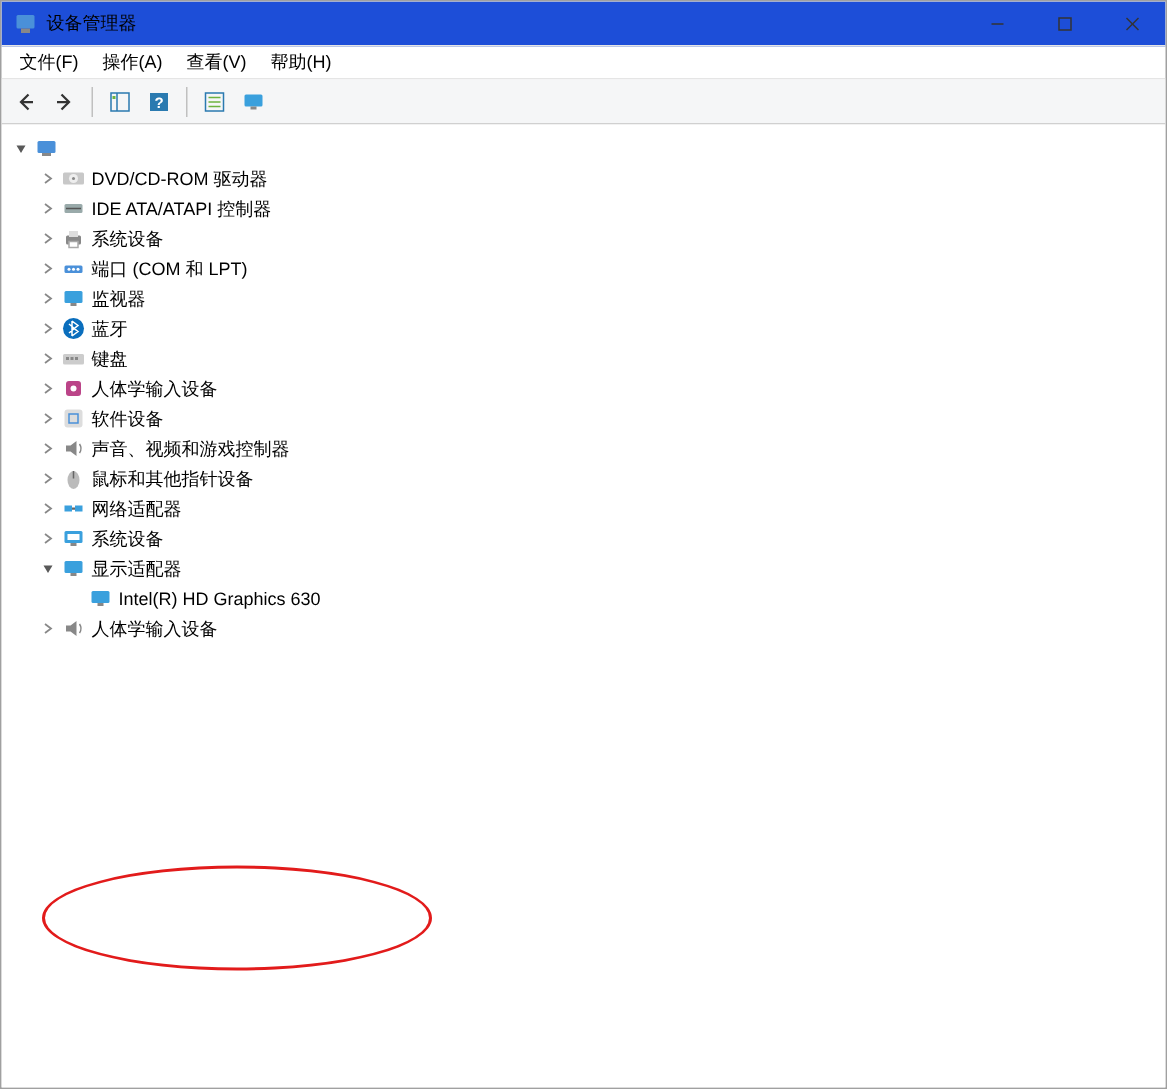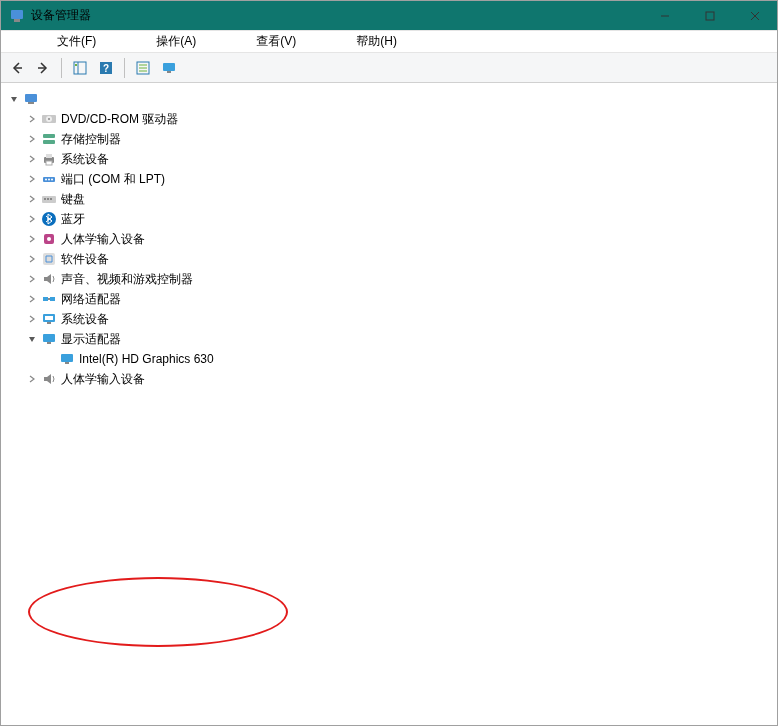--- a/index.html
+++ b/index.html
@@ -9,40 +9,40 @@
       background: #fff;
       width: 778px;
       height: 726px;
       border: 1px solid #a0a0a0;
       overflow: hidden;
       position: relative;
     }
     
     .titlebar {
       height: 30px;
-      background: #0f766e;
+      background: #1d4ed8;
       display: flex;
       align-items: center;
       padding-left: 8px;
       border-bottom: 1px solid #e5e5e5;
     }
     .titlebar .app-icon { width: 16px; height: 16px; margin-right: 6px; display:flex; align-items:center; justify-content:center;}
     .titlebar .title-text { color: #000; font-size: 12px; flex:1; }
     .win-controls { display:flex; height:100%; }
     .win-btn { width:45px; display:flex; align-items:center; justify-content:center; color:#555; }
     
     .menubar {
       height: 22px;
       display:flex;
       align-items:center;
       padding: 0 4px;
       border-bottom: 1px solid #e5e5e5;
       font-size: 12px;
     }
-    .menu-item { padding: 2px 8px; cursor:default;margin-left:44px; }
+    .menu-item { padding: 2px 8px; cursor:default; }
     
     .toolbar {
       height: 30px;
       background: #f5f6f7;
       border-bottom: 1px solid #d0d0d0;
       display:flex;
       align-items:center;
       padding: 0 4px;
       gap:2px;
     }
@@ -208,25 +208,25 @@
           <span class="node-label">DVD/CD-ROM 驱动器</span>
         </div>
         <div class="tree-row">
           <span class="expander">
             <svg width="10" height="10" viewBox="0 0 10 10">
               <path d="M3 2 L7 5 L3 8" stroke="#888" fill="none" stroke-width="1.2"></path>
             </svg>
           </span>
           <span class="node-icon">
             <svg width="16" height="16" viewBox="0 0 16 16">
-              <rect x="2" y="3" width="12" height="4" fill="#5a8" rx="1"></rect>
-              <rect x="2" y="9" width="12" height="4" fill="#5a8" rx="1"></rect>
-            </svg>
-          </span>
-          <span class="node-label">存储控制器</span>
+              <rect x="2" y="5" width="12" height="6" fill="#9aa" rx="1"></rect>
+              <line x1="3" y1="8" x2="13" y2="8" stroke="#555"></line>
+            </svg>
+          </span>
+          <span class="node-label">IDE ATA/ATAPI 控制器</span>
         </div>
         <div class="tree-row">
           <span class="expander">
             <svg width="10" height="10" viewBox="0 0 10 10">
               <path d="M3 2 L7 5 L3 8" stroke="#888" fill="none" stroke-width="1.2"></path>
             </svg>
           </span>
           <span class="node-icon">
             <svg width="16" height="16" viewBox="0 0 16 16">
               <rect x="3" y="6" width="10" height="6" fill="#888" rx="1"></rect>
@@ -253,50 +253,64 @@
           <span class="node-label">端口 (COM 和 LPT)</span>
         </div>
         <div class="tree-row">
           <span class="expander">
             <svg width="10" height="10" viewBox="0 0 10 10">
               <path d="M3 2 L7 5 L3 8" stroke="#888" fill="none" stroke-width="1.2"></path>
             </svg>
           </span>
           <span class="node-icon">
             <svg width="16" height="16" viewBox="0 0 16 16">
+              <rect x="2" y="3" width="12" height="8" fill="#3aa0dd" rx="1"></rect>
+              <rect x="6" y="11" width="4" height="2" fill="#888"></rect>
+            </svg>
+          </span>
+          <span class="node-label">监视器</span>
+        </div>
+        <div class="tree-row">
+          <span class="expander">
+            <svg width="10" height="10" viewBox="0 0 10 10">
+              <path d="M3 2 L7 5 L3 8" stroke="#888" fill="none" stroke-width="1.2"></path>
+            </svg>
+          </span>
+          <span class="node-icon">
+            <svg width="16" height="16" viewBox="0 0 16 16">
+              <circle cx="8" cy="8" r="7" fill="#0a6ebd"></circle>
+              <path d="M7 3 L11 6 L7 9 L7 3 M7 13 L11 10 L7 7 L7 13 M5 5 L11 10 M5 11 L11 6" stroke="#fff" fill="none" stroke-width="1"></path>
+            </svg>
+          </span>
+          <span class="node-label">蓝牙</span>
+        </div>
+        <div class="tree-row">
+          <span class="expander">
+            <svg width="10" height="10" viewBox="0 0 10 10">
+              <path d="M3 2 L7 5 L3 8" stroke="#888" fill="none" stroke-width="1.2"></path>
+            </svg>
+          </span>
+          <span class="node-icon">
+            <svg width="16" height="16" viewBox="0 0 16 16">
               <rect x="1" y="5" width="14" height="7" fill="#ccc" rx="1"></rect>
               <rect x="3" y="7" width="2" height="2" fill="#888"></rect>
               <rect x="6" y="7" width="2" height="2" fill="#888"></rect>
               <rect x="9" y="7" width="2" height="2" fill="#888"></rect>
             </svg>
           </span>
           <span class="node-label">键盘</span>
         </div>
         <div class="tree-row">
           <span class="expander">
             <svg width="10" height="10" viewBox="0 0 10 10">
               <path d="M3 2 L7 5 L3 8" stroke="#888" fill="none" stroke-width="1.2"></path>
             </svg>
           </span>
           <span class="node-icon">
             <svg width="16" height="16" viewBox="0 0 16 16">
-              <circle cx="8" cy="8" r="7" fill="#0a6ebd"></circle>
-              <path d="M7 3 L11 6 L7 9 L7 3 M7 13 L11 10 L7 7 L7 13 M5 5 L11 10 M5 11 L11 6" stroke="#fff" fill="none" stroke-width="1"></path>
-            </svg>
-          </span>
-          <span class="node-label">蓝牙</span>
-        </div>
-        <div class="tree-row">
-          <span class="expander">
-            <svg width="10" height="10" viewBox="0 0 10 10">
-              <path d="M3 2 L7 5 L3 8" stroke="#888" fill="none" stroke-width="1.2"></path>
-            </svg>
-          </span>
-          <span class="node-icon">
-            <svg width="16" height="16" viewBox="0 0 16 16">
               <rect x="3" y="3" width="10" height="10" fill="#b48" rx="2"></rect>
               <circle cx="8" cy="8" r="2" fill="#fff"></circle>
             </svg>
           </span>
           <span class="node-label">人体学输入设备</span>
         </div>
         <div class="tree-row">
           <span class="expander">
             <svg width="10" height="10" viewBox="0 0 10 10">
               <path d="M3 2 L7 5 L3 8" stroke="#888" fill="none" stroke-width="1.2"></path>
@@ -316,20 +330,34 @@
               <path d="M3 2 L7 5 L3 8" stroke="#888" fill="none" stroke-width="1.2"></path>
             </svg>
           </span>
           <span class="node-icon">
             <svg width="16" height="16" viewBox="0 0 16 16">
               <path d="M3 6 L6 6 L10 3 L10 13 L6 10 L3 10 Z" fill="#888"></path>
               <path d="M12 5 Q14 8 12 11" stroke="#888" fill="none"></path>
             </svg>
           </span>
           <span class="node-label">声音、视频和游戏控制器</span>
+        </div>
+        <div class="tree-row">
+          <span class="expander">
+            <svg width="10" height="10" viewBox="0 0 10 10">
+              <path d="M3 2 L7 5 L3 8" stroke="#888" fill="none" stroke-width="1.2"></path>
+            </svg>
+          </span>
+          <span class="node-icon">
+            <svg width="16" height="16" viewBox="0 0 16 16">
+              <ellipse cx="8" cy="9" rx="4" ry="6" fill="#bbb"></ellipse>
+              <line x1="8" y1="3" x2="8" y2="8" stroke="#666"></line>
+            </svg>
+          </span>
+          <span class="node-label">鼠标和其他指针设备</span>
         </div>
         <div class="tree-row">
           <span class="expander">
             <svg width="10" height="10" viewBox="0 0 10 10">
               <path d="M3 2 L7 5 L3 8" stroke="#888" fill="none" stroke-width="1.2"></path>
             </svg>
           </span>
           <span class="node-icon">
             <svg width="16" height="16" viewBox="0 0 16 16">
               <rect x="2" y="6" width="5" height="4" fill="#3aa0dd"></rect>

